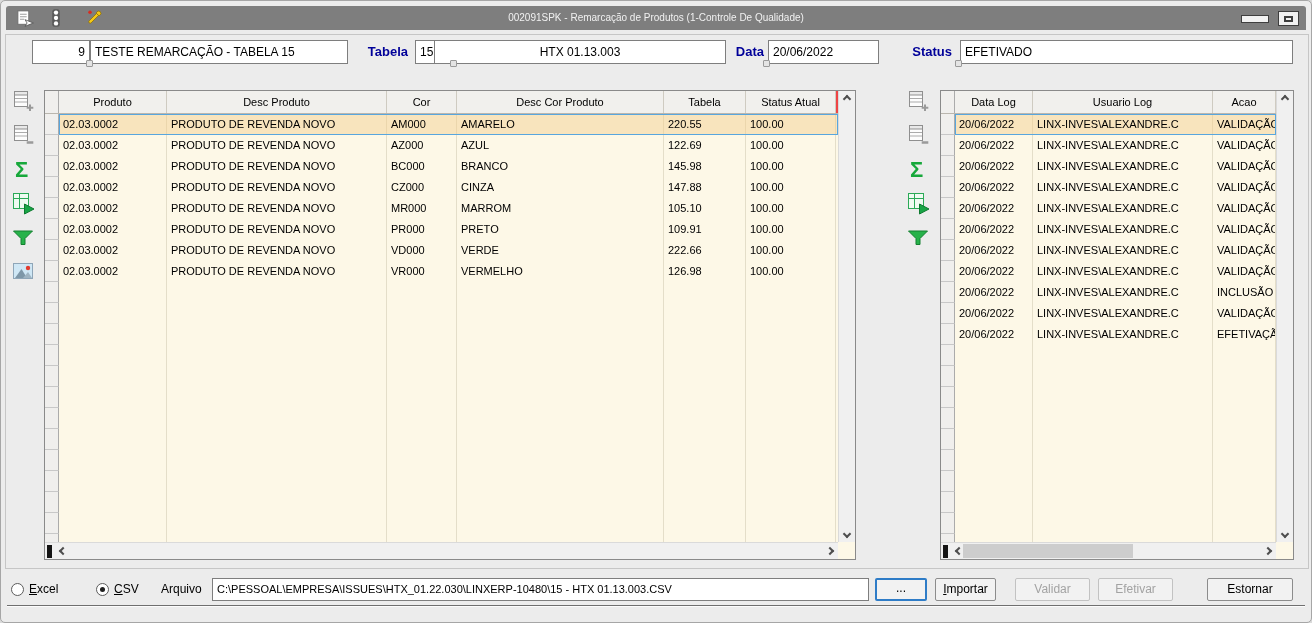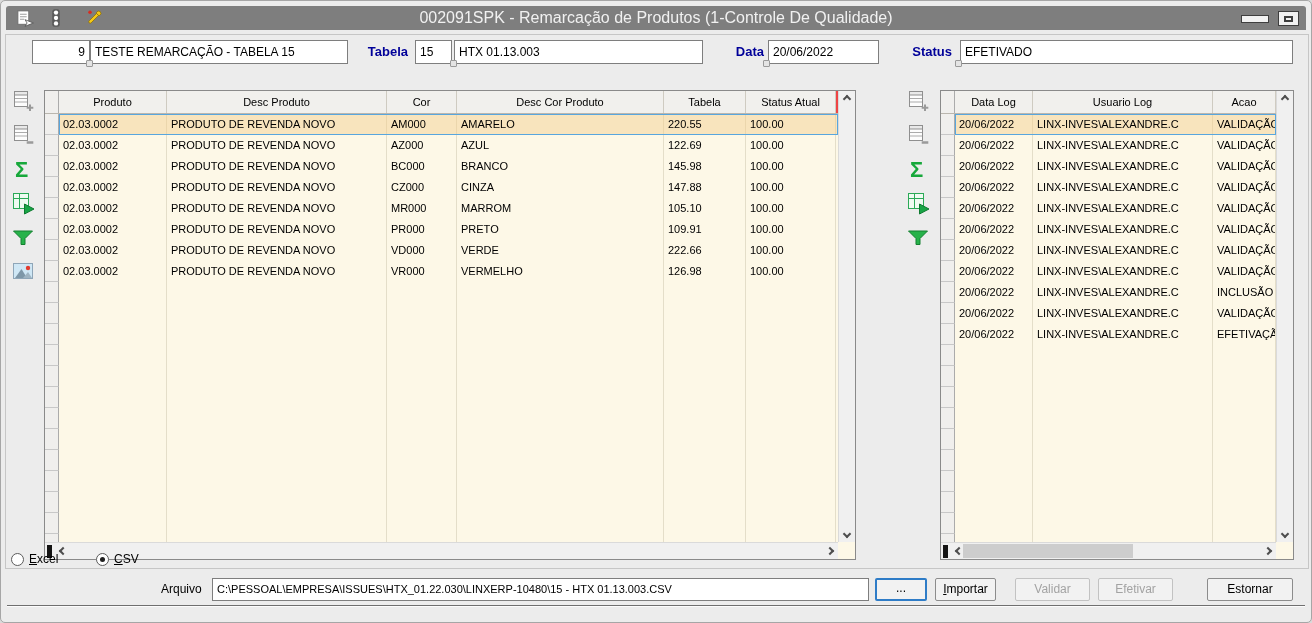--- a/index.html
+++ b/index.html
@@ -4,21 +4,21 @@
 <style>
   * { box-sizing: border-box; margin: 0; padding: 0; font-family: "Liberation Sans", sans-serif; }
   html,body { width:1312px; height:623px; background:#DADADA; }
   .window { position:relative; width:1312px; height:623px; background:#ECECEC;
             border:1px solid #A6A6A6; border-radius:5px; overflow:hidden; }
 
   
   .titlebar { position:absolute; left:5px; top:5px; right:5px; height:24px;
               background:#7E7E7E; border-radius:3px 3px 0 0; }
   .tb-title { position:absolute; left:120px; right:120px; top:0; height:24px; line-height:24px;
-              text-align:center; color:#F1F1F1; font-size:16px; white-space:nowrap; overflow:hidden; }
+              text-align:center; color:#F1F1F1; font-size:10px; white-space:nowrap; overflow:hidden; }
   .tb-icons { position:absolute; left:8px; top:0; height:24px; display:flex; align-items:center; }
   .tb-icons .ti { width:22px; height:22px; display:flex; align-items:center; justify-content:center; }
   .ti + .ti { margin-left:9px; }
   .ti.wrench { margin-left:16px; }
   .tb-min  { position:absolute; right:37px; top:9px; width:28px; height:8px;
              background:#F1F1F1; border:1px solid #3E3E3E; }
   .tb-rest { position:absolute; right:7px; top:5px; width:21px; height:15px;
              background:#F1F1F1; border:1px solid #3E3E3E;
              display:flex; align-items:center; justify-content:center; }
   .tb-rest > span { display:block; width:9px; height:6px; border:2px solid #3E3E3E; }
@@ -28,21 +28,21 @@
            border:1px solid #C6C6C6; background:#ECECEC; }
 
   .fld  { position:absolute; top:5px; height:24px; background:#FFF; border:1px solid #7E7E7E;
           font-size:12px; line-height:22px; padding:0 4px; white-space:nowrap; overflow:hidden; color:#000; }
   .nlbl { position:absolute; top:5px; height:24px; line-height:24px; font-weight:bold;
           color:#000099; font-size:13px; text-align:right; }
   #f-code    { left:26px;  width:58px; text-align:right; }
   #f-desc    { left:84px;  width:258px; }
   #l-tabela  { left:344px; width:58px; }
   #f-tab     { left:409px; width:37px; }
-  #f-tabdesc { left:448px; width:249px; }
+  #f-tabdesc { left:428px; width:292px;text-align:center; }
   #l-data    { left:710px; width:48px; }
   #f-data    { left:762px; width:111px; }
   #l-status  { left:882px; width:64px; }
   #f-status  { left:954px; width:333px; }
   .grip { position:absolute; top:25px; width:7px; height:7px; background:#E4E4E4;
           border:1px solid #9A9A9A; border-radius:1px; }
 
   
   .icol { position:absolute; top:53px; width:30px; display:flex; flex-direction:column;
           align-items:center; gap:8px; }
@@ -78,21 +78,21 @@
   .g-vscroll .sb { position:absolute; left:0; }
   .sb.top{ top:0; } .sb.bot{ bottom:0; }
   .chv { width:6px; height:6px; border-left:2px solid #4E4E4E; border-bottom:2px solid #4E4E4E; }
   .chv.up{ transform:rotate(135deg);} .chv.down{ transform:rotate(-45deg);}
   .chv.left{ transform:rotate(45deg);} .chv.right{ transform:rotate(-135deg);}
   .hs-grp { display:flex; align-items:center; }
   .black-mark { width:5px; height:13px; background:#141414; margin:0 3px 0 2px; }
   .hthumb { position:absolute; left:22px; top:1px; height:14px; width:170px; background:#CDCDCD; }
 
   
-  .radio { position:absolute; top:551px; display:flex; align-items:center; gap:5px;
+  .radio { position:absolute; top:581px; display:flex; align-items:center; gap:5px;
            font-size:12px; color:#000; }
   #r-excel{ left:10px; } #r-csv{ left:95px; }
   .rdot { width:13px; height:13px; border:1px solid #5C5C5C; border-radius:50%;
           background:#FFF; position:relative; flex:0 0 13px; }
   .rdot.on::after { content:""; position:absolute; inset:3px; border-radius:50%; background:#1F1F1F; }
   .uf { display:inline-block; }
   .uf::first-letter { text-decoration:underline; }
   #l-arquivo { position:absolute; left:160px; top:581px; font-size:12px; color:#000; }
   #f-arquivo { position:absolute; left:211px; top:577px; width:657px; height:23px;
                border:1px solid #7E7E7E; background:#FFF; font-size:11px; line-height:21px;

